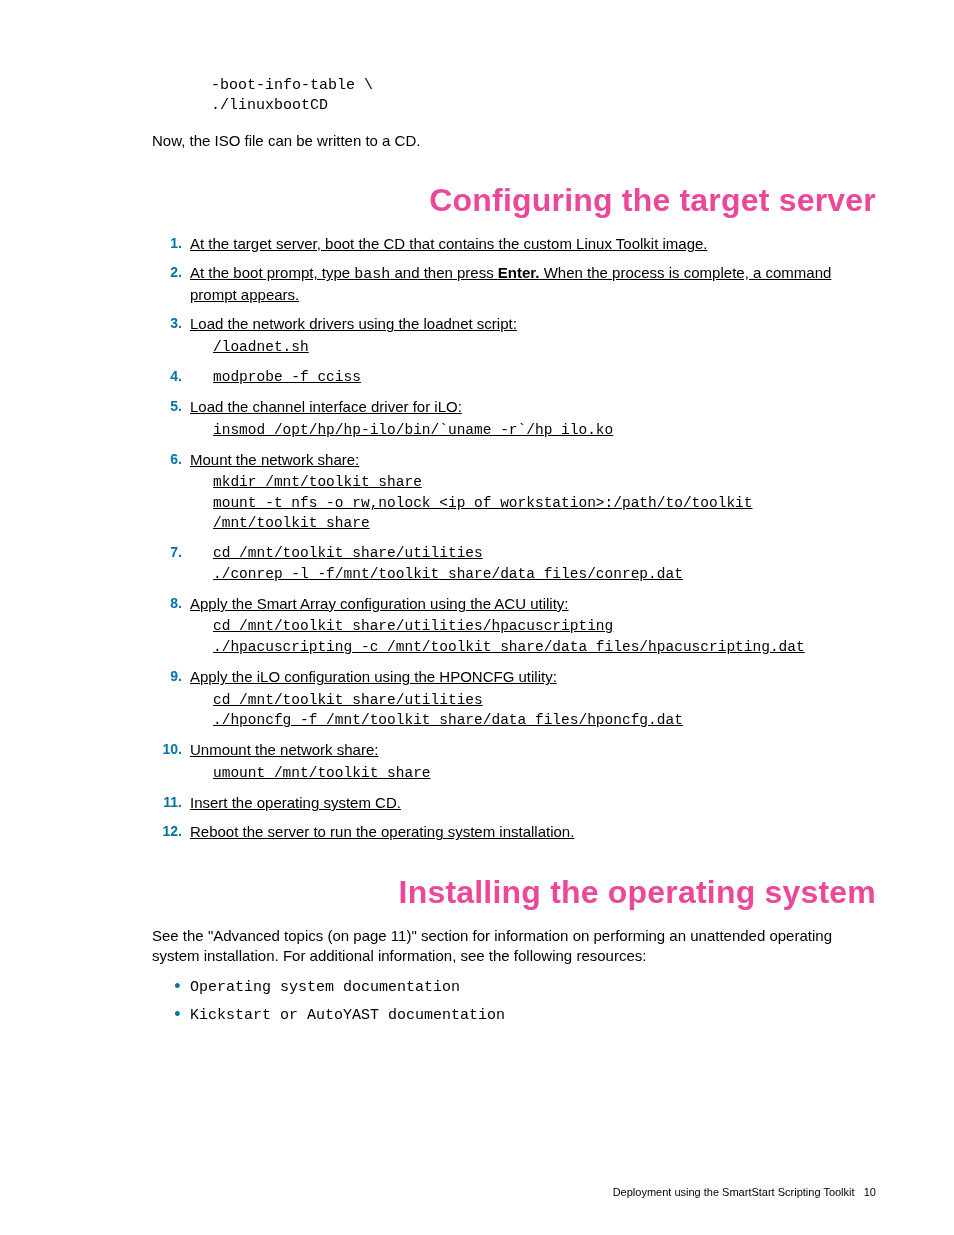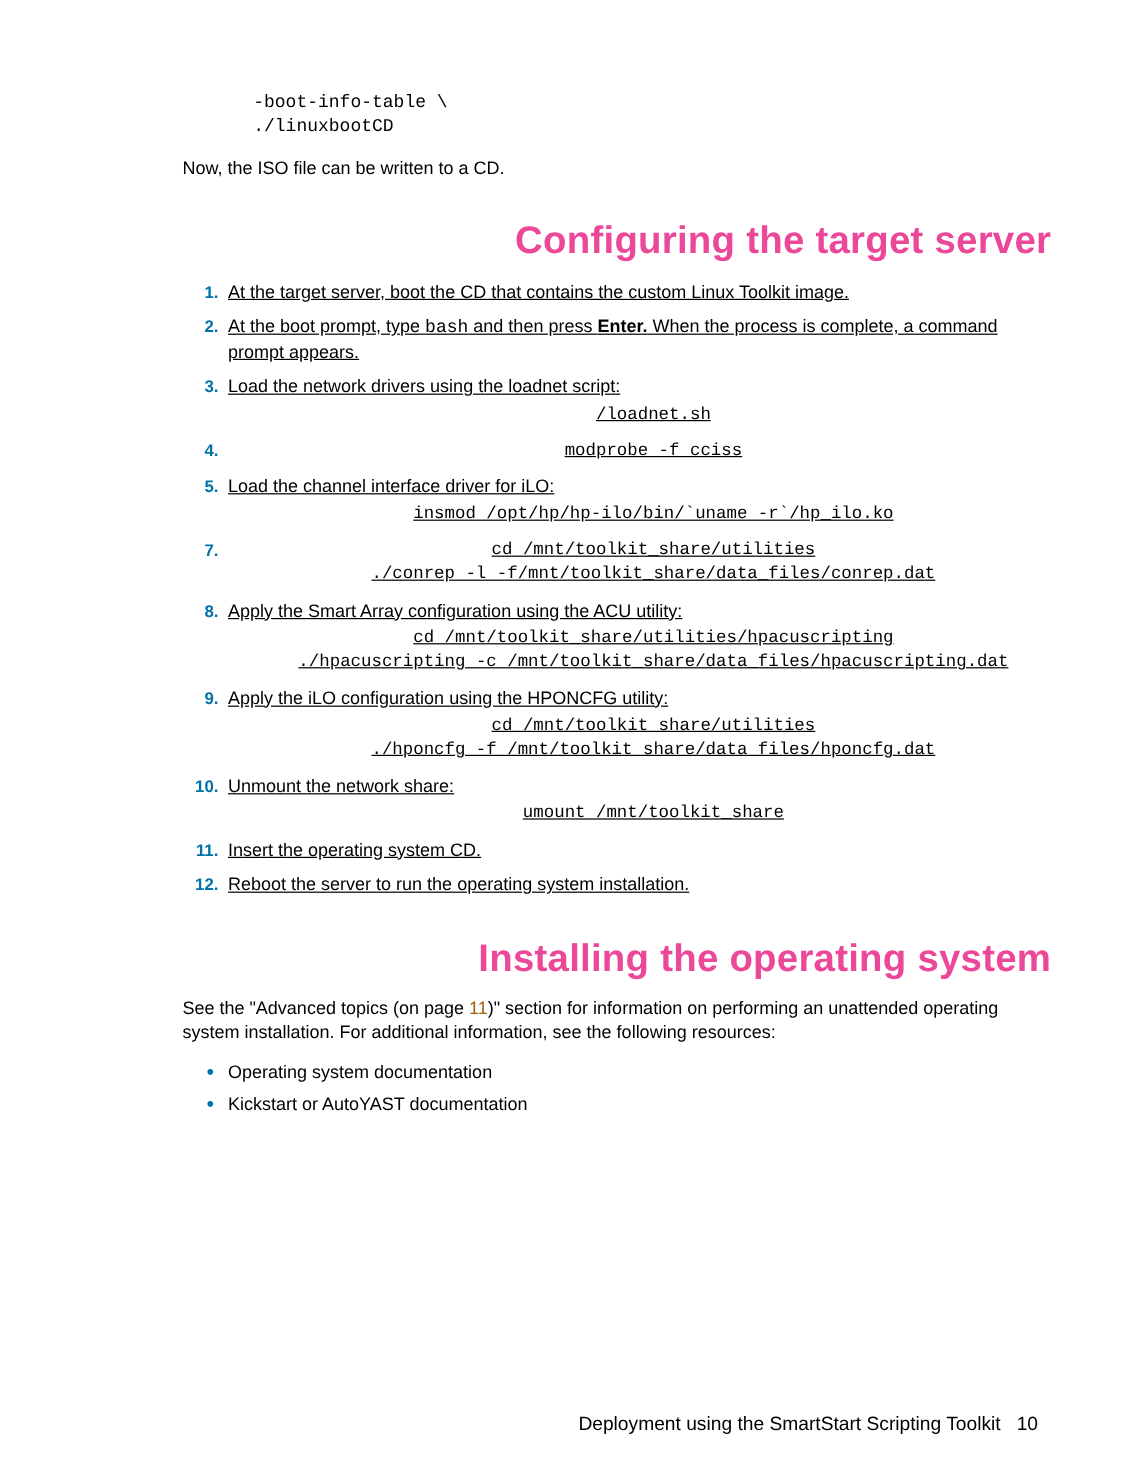--- a/index.html
+++ b/index.html
@@ -61,57 +61,57 @@
     color: #0073a8;
     font-weight: bold;
     font-size: 14px;
   }
   .step-code {
     font-family: "Courier New", Courier, monospace;
     white-space: pre-wrap;
     margin: 3px 0 0 23px;
     line-height: 1.4;
     font-size: 14.5px;
-    text-align: center;
   }
   .inline-code {
     font-family: "Courier New", Courier, monospace;
   }
   .bold { font-weight: bold; }
   .body-para {
     margin: 4px 0 12px 67px;
     font-size: 15px;
     line-height: 1.35;
   }
   ul.bullets {
     list-style: none;
     padding: 0;
     margin: 0 0 17px 67px;
+    font-family: Liberation Mono, monospace;
   }
   ul.bullets > li {
     position: relative;
     padding-left: 38px;
     margin-bottom: 8px;
     font-size: 15px;
   }
   ul.bullets > li::before {
     content: "•";
     position: absolute;
     left: 20px;
     top: 0;
     color: #0073a8;
     font-size: 18px;
     line-height: 1;
   }
-  .page-link { color: #a16207; }
+  .page-link { color: #000000; }
   .footer {
     position: absolute;
     bottom: 36px;
-    right: 89px;
-    font-size: 16px;
+    right: 78px;
+    font-size: 11px;
   }
 </style>
 </head>
 <body>
 
 <div class="page">
 
   <div class="code-fragment">-boot-info-table \
 ./linuxbootCD</div>
 
@@ -129,20 +129,26 @@
     <li data-num="3">
       <span>Load the network drivers using the loadnet script:</span>
       <div class="step-code">/loadnet.sh</div>
     </li>
     <li data-num="4">
       <div class="step-code">modprobe -f cciss</div>
     </li>
     <li data-num="5">
       <span>Load the channel interface driver for iLO:</span>
       <div class="step-code">insmod /opt/hp/hp-ilo/bin/`uname -r`/hp_ilo.ko</div>
+    </li>
+    <li data-num="6">
+      <span>Mount the network share:</span>
+      <div class="step-code">mkdir /mnt/toolkit_share
+mount -t nfs -o rw,nolock &lt;ip of workstation&gt;:/path/to/toolkit
+/mnt/toolkit_share</div>
     </li>
     <li data-num="7">
       <div class="step-code">cd /mnt/toolkit_share/utilities
 ./conrep -l -f/mnt/toolkit_share/data_files/conrep.dat</div>
     </li>
     <li data-num="8">
       <span>Apply the Smart Array configuration using the ACU utility:</span>
       <div class="step-code">cd /mnt/toolkit_share/utilities/hpacuscripting
 ./hpacuscripting -c /mnt/toolkit_share/data_files/hpacuscripting.dat</div>
     </li>

